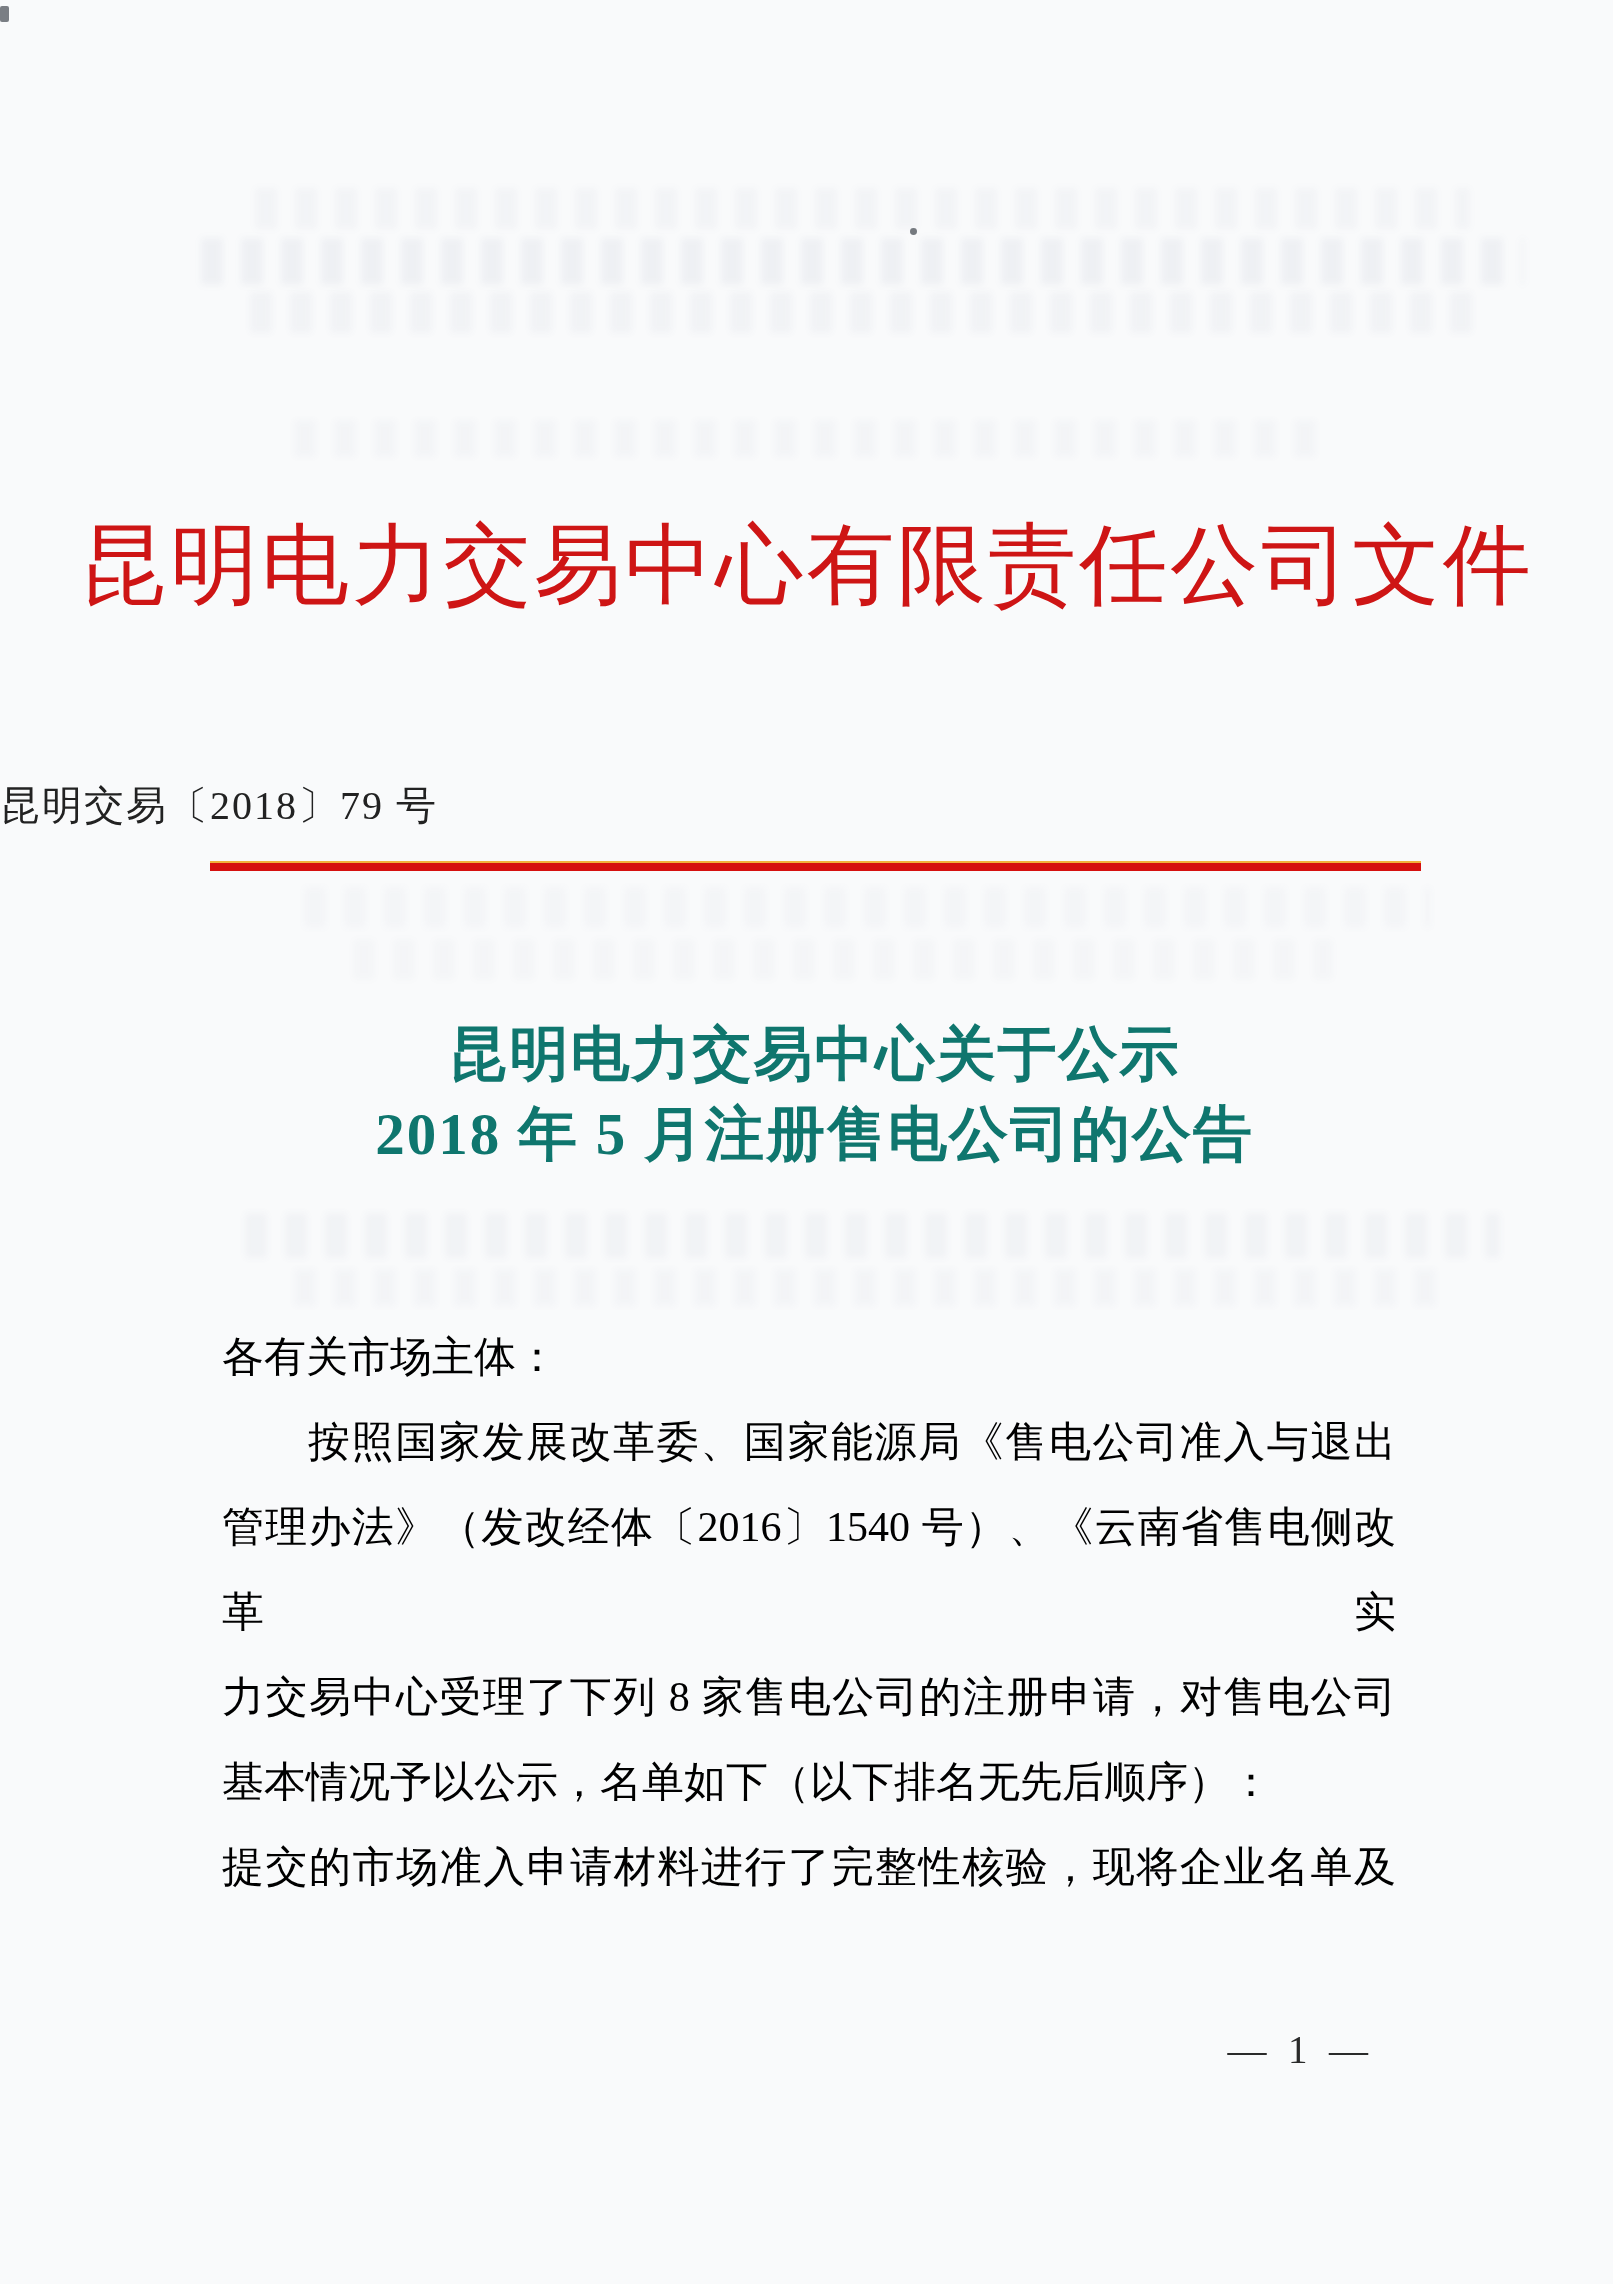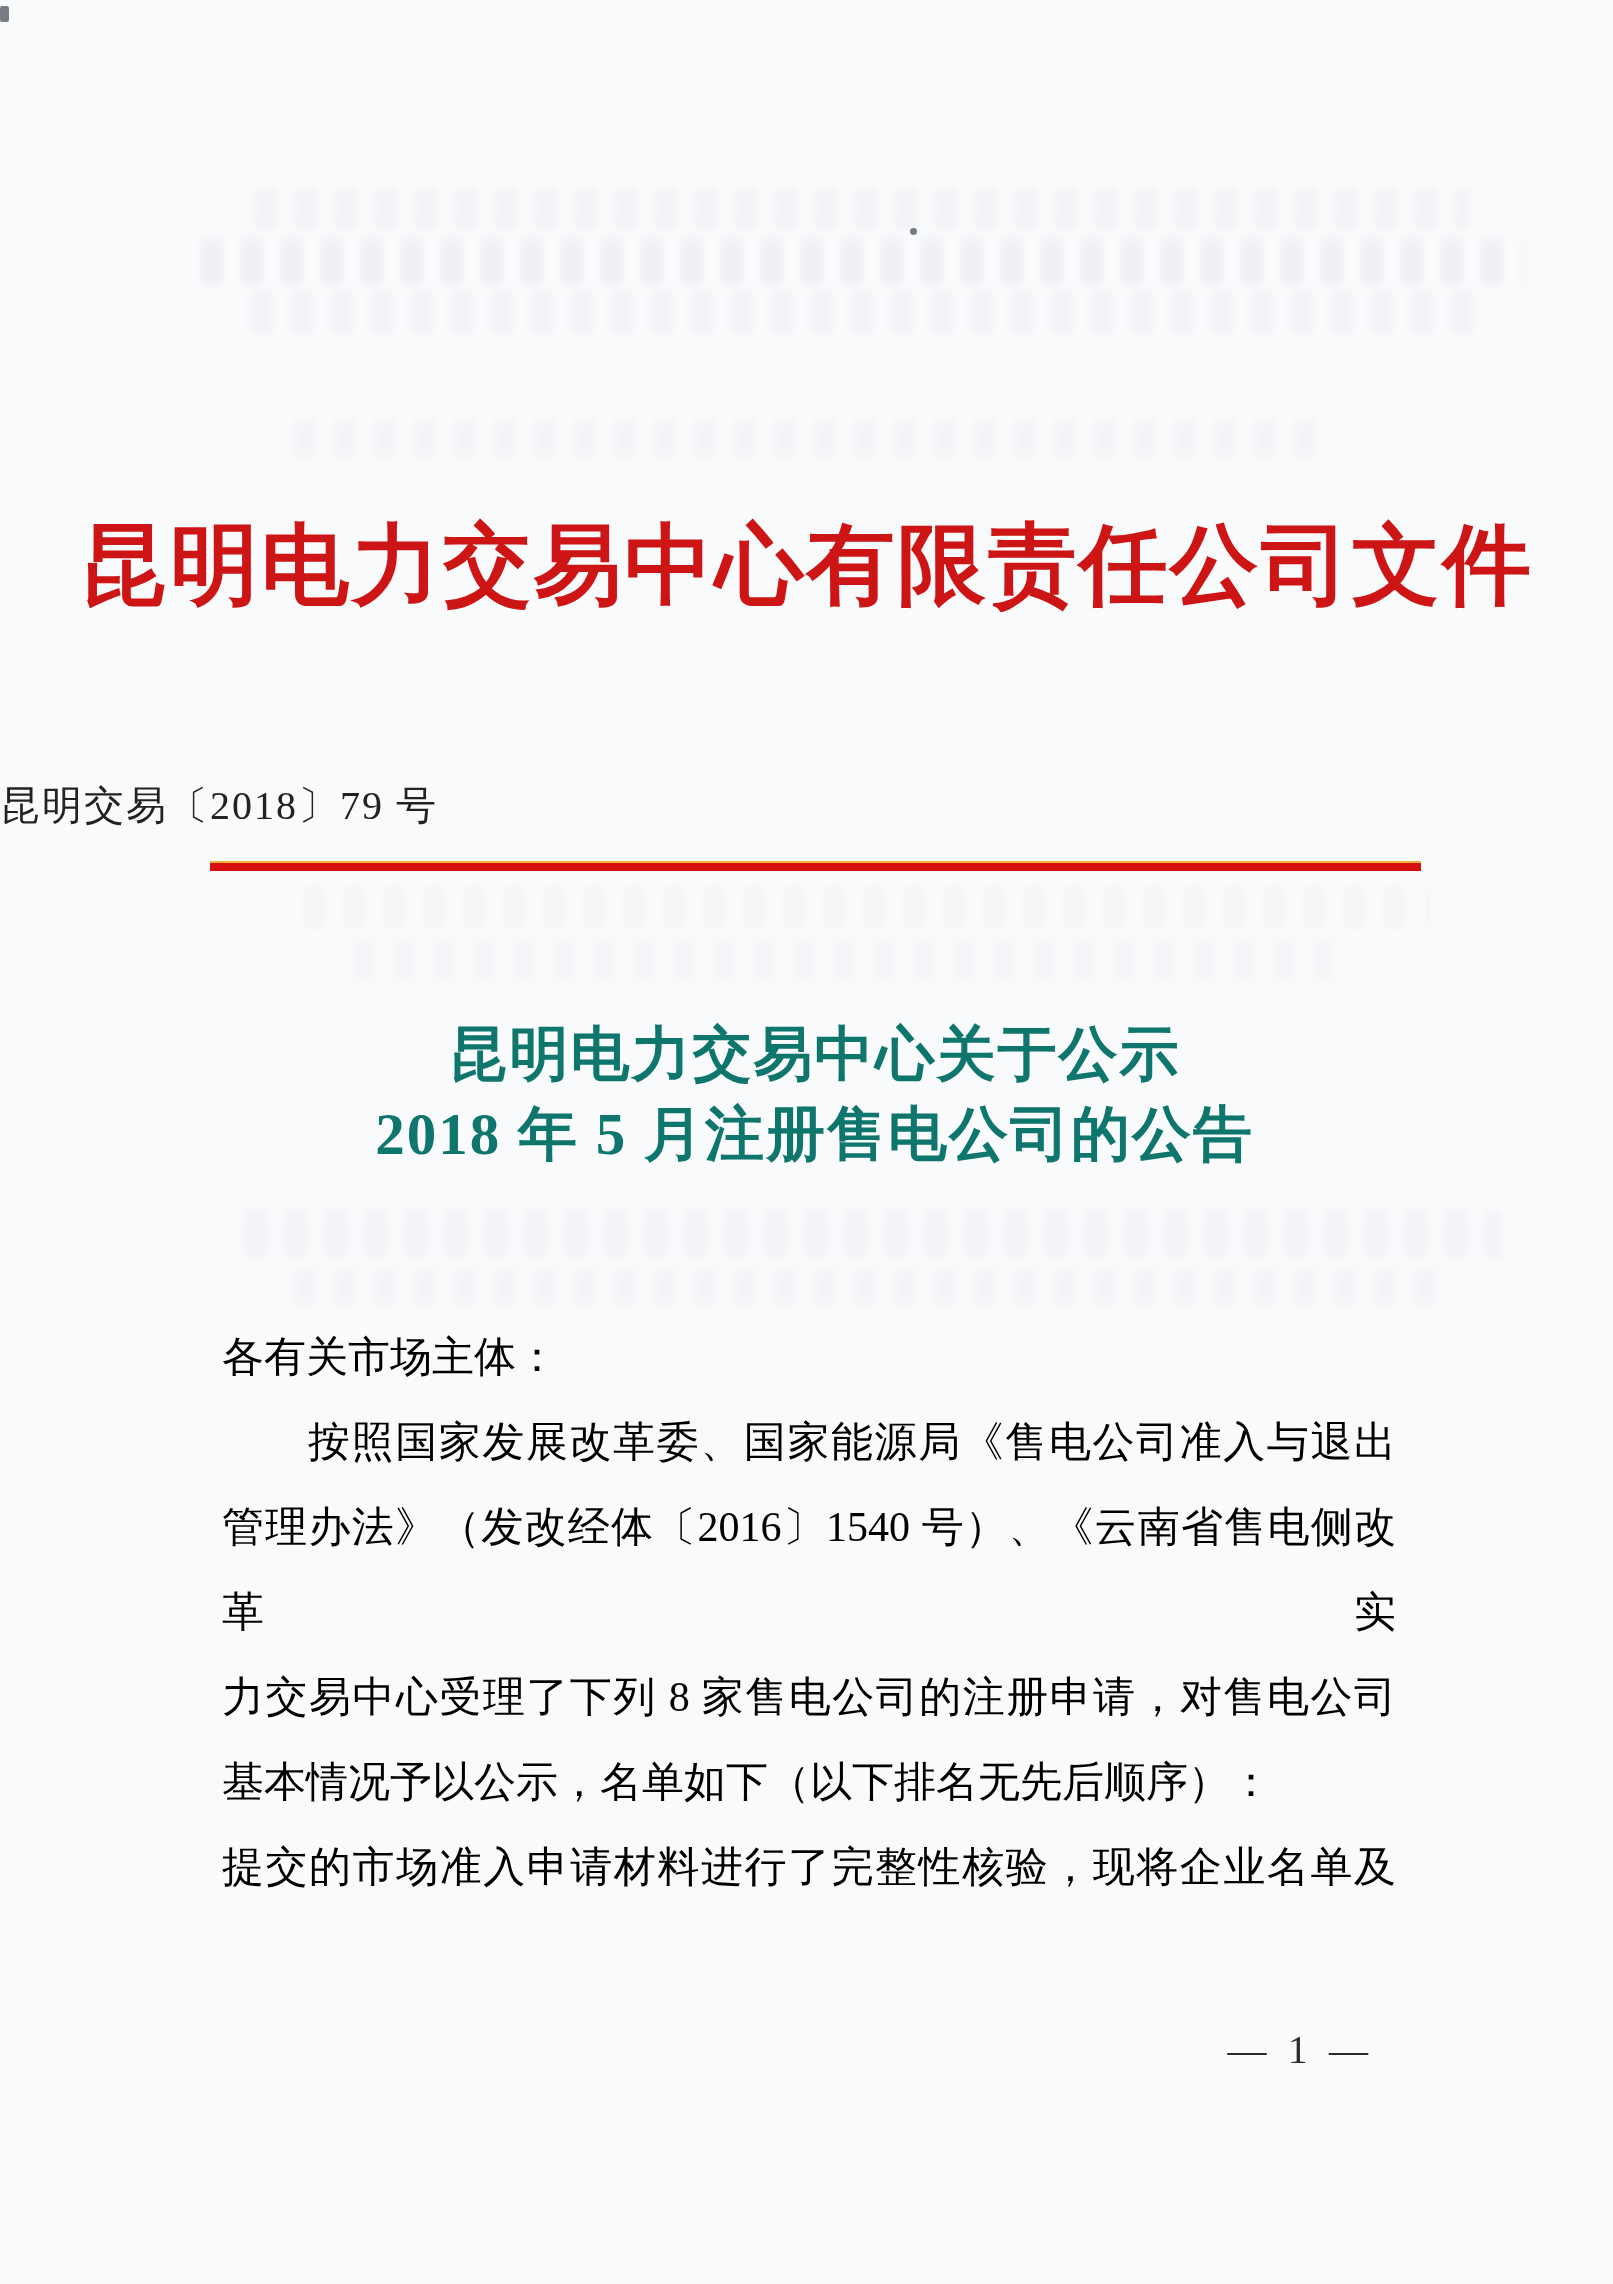--- a/index.html
+++ b/index.html
@@ -42,21 +42,21 @@
 
   
   .banner {
     position: absolute;
     top: 506px;
     left: 0;
     width: 100%;
     margin: 0;
     text-align: center;
     font-size: 88px;
-    font-weight: bold;
+    font-weight: normal;
     letter-spacing: 2.9px;
     color: #ce1515;
     white-space: nowrap;
   }
 
   
   .doc-number {
     position: absolute;
     top: 778px;
     left: 0;

